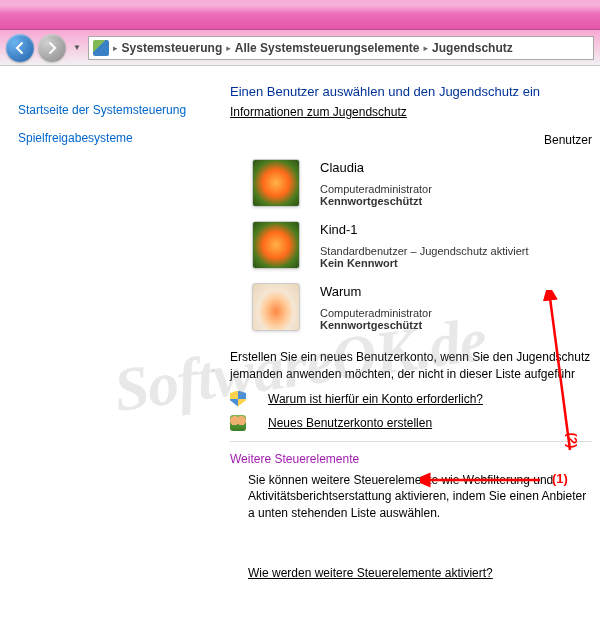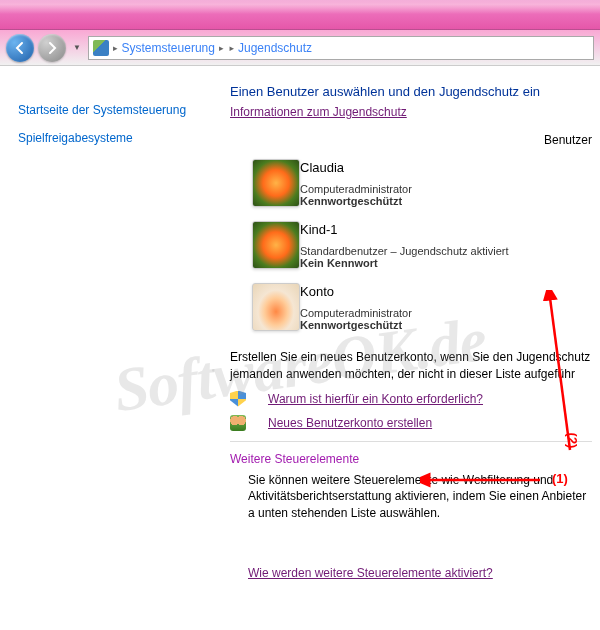--- a/index.html
+++ b/index.html
@@ -66,21 +66,21 @@
       overflow: hidden;
       white-space: nowrap;
     }
     .addr-icon {
       width: 16px; height: 16px;
       background: linear-gradient(135deg, #7fb956 40%, #3a80c4 40%);
       border-radius: 2px;
       flex-shrink: 0;
     }
     .addr-sep { color: #666; font-size: 9px; padding: 0 2px; }
-    .addr-seg { color: #3b82f6; }
+    .addr-seg { color: #404040; font-weight: bold; }
     .content {
       display: flex;
       height: calc(100% - 66px);
       background: #fff;
     }
     .sidebar {
       width: 210px;
       padding: 16px 10px 10px 18px;
       background: #fff;
       flex-shrink: 0;
@@ -100,35 +100,35 @@
       overflow: hidden;
     }
     .main-title {
       color: #003399;
       font-size: 13px;
       font-weight: normal;
       margin-bottom: 6px;
       white-space: nowrap;
     }
     .link {
-      color: #701a75;
+      color: #000000;
       text-decoration: underline;
       cursor: pointer;
       font-size: 12px;
     }
     .section-label {
       color: #000;
       font-size: 12px;
       margin: 14px 0 8px 0;
       text-align: right;
     }
     .user-item {
       display: flex;
       align-items: center;
-      gap: 0;
+      gap: 20px;
       margin: 6px 0 6px 18px;
       padding: 4px;
       cursor: pointer;
     }
     .avatar {
       width: 48px; height: 48px;
       border: 1px solid #ccc;
       border-radius: 3px;
       box-shadow: 0 1px 3px rgba(0,0,0,0.15);
       flex-shrink: 0;
@@ -214,20 +214,21 @@
     <svg width="14" height="14" viewBox="0 0 14 14">
         <path d="M5 2 L10 7 L5 12" stroke="#fff" stroke-width="2" fill="none" stroke-linecap="round"></path>
       </svg>
   </div>
   <div class="nav-dropdown">▼</div>
   <div class="addressbar">
     <span class="addr-icon"></span>
     <span class="addr-sep">▸</span>
     <span class="addr-seg">Systemsteuerung</span>
     <span class="addr-sep">▸</span>
+    <span class="addr-seg">Alle Systemsteuerungselemente</span>
     <span class="addr-sep">▸</span>
     <span class="addr-seg">Jugendschutz</span>
   </div>
 </div>
 
 <div class="content">
   <div class="sidebar">
     <a>Startseite der Systemsteuerung</a>
     <a>Spielfreigabesysteme</a>
   </div>
@@ -252,21 +253,21 @@
       <div class="user-info">
         <div class="uname">Kind-1</div>
         <div class="urole">Standardbenutzer – Jugendschutz aktiviert</div>
         <div class="upw">Kein Kennwort</div>
       </div>
     </div>
 
     <div class="user-item">
       <div class="avatar egg"></div>
       <div class="user-info">
-        <div class="uname">Konto</div>
+        <div class="uname">Warum</div>
         <div class="urole">Computeradministrator</div>
         <div class="upw">Kennwortgeschützt</div>
       </div>
     </div>
 
     <div class="body-text">Erstellen Sie ein neues Benutzerkonto, wenn Sie den Jugendschutz jemanden anwenden möchten, der nicht in dieser Liste aufgeführ</div>
 
     <div class="icon-link">
       <span class="mini-icon shield-icon"></span>
       <span class="link">Warum ist hierfür ein Konto erforderlich?</span>

